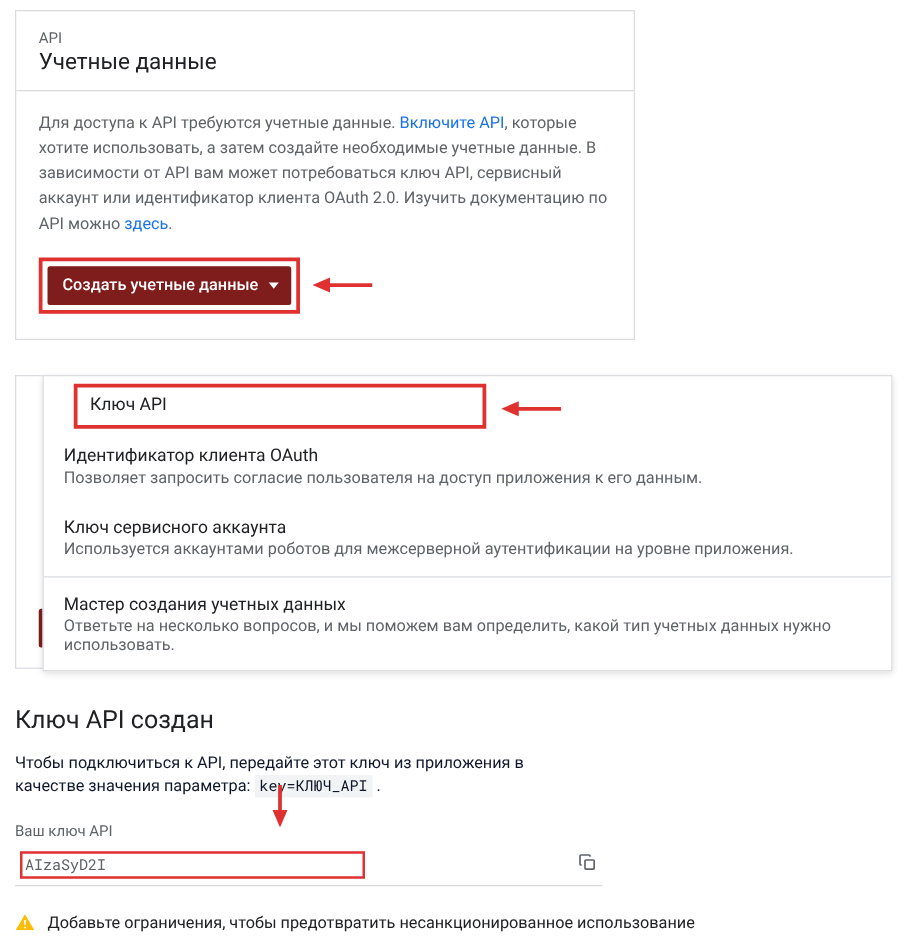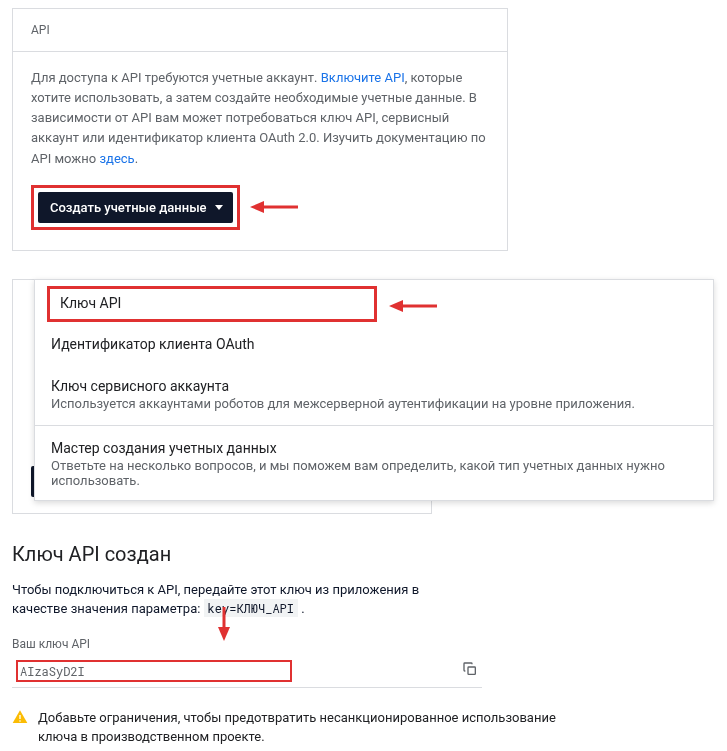--- a/index.html
+++ b/index.html
@@ -44,21 +44,21 @@
       line-height: 1.55;
       margin-bottom: 16px;
     }
     .intro-text a {
       color: #1a73e8;
       text-decoration: none;
     }
     .btn-primary {
       display: inline-flex;
       align-items: center;
-      background: #0f172a;
+      background: #7f1d1d;
       color: #fff;
       border: none;
       font-size: 13px;
       font-weight: 500;
       padding: 8px 10px 8px 12px;
       border-radius: 2px;
       cursor: pointer;
       font-family: inherit;
     }
     .btn-primary .arrow {
@@ -195,24 +195,25 @@
       position: relative;
       width: 470px;
     }
   </style>
 </head>
 <body>
 
 <div class="card">
   <div class="card-header">
     <div class="card-overline">API</div>
+    <div class="card-title">Учетные данные</div>
   </div>
   <div class="card-body">
     <div class="intro-text">
-      <span>Для доступа к API требуются учетные аккаунт. </span><a href="#">Включите API</a><span>, которые хотите использовать, а затем создайте необходимые учетные данные. В зависимости от API вам может потребоваться ключ API, сервисный аккаунт или идентификатор клиента OAuth 2.0. Изучить документацию по API можно </span><a href="#">здесь</a><span>.</span>
+      <span>Для доступа к API требуются учетные данные. </span><a href="#">Включите API</a><span>, которые хотите использовать, а затем создайте необходимые учетные данные. В зависимости от API вам может потребоваться ключ API, сервисный аккаунт или идентификатор клиента OAuth 2.0. Изучить документацию по API можно </span><a href="#">здесь</a><span>.</span>
     </div>
     <div style="display:flex;align-items:center;">
       <span class="highlight-box">
         <button class="btn-primary">
           <span>Создать учетные данные</span>
           <span class="arrow"></span>
         </button>
       </span>
       <span class="arrow-right">
         <svg class="red-arrow-svg" width="48" height="16" viewBox="0 0 48 16">
@@ -229,33 +230,34 @@
     <div style="height:170px;"></div>
     <button class="btn-primary">
       <span>Создать учетные данные</span>
       <span class="arrow"></span>
     </button>
   </div>
 
   <div class="dropdown-panel" style="top:0;">
     <div style="display:flex;align-items:flex-start;">
       <div style="flex:0 0 auto;">
-        <div class="dropdown-item" style="border:3px solid #e03131;margin:6px 0 2px 12px;width:330px;padding:6px 10px;">
+        <div class="dropdown-item" style="border:3px solid #e03131;margin:6px 0 2px 24px;width:330px;padding:6px 10px;">
           <div class="dd-title">Ключ API</div>
         </div>
       </div>
       <span style="margin:18px 0 0 12px;">
         <svg class="red-arrow-svg" width="48" height="16" viewBox="0 0 48 16">
           <line x1="48" y1="8" x2="10" y2="8" stroke="#e03131" stroke-width="3"></line>
           <polygon points="0,8 14,2 14,14" fill="#e03131"></polygon>
         </svg>
       </span>
     </div>
     <div class="dropdown-item">
       <div class="dd-title">Идентификатор клиента OAuth</div>
+      <div class="dd-desc">Позволяет запросить согласие пользователя на доступ приложения к его данным.</div>
     </div>
     <div class="dropdown-item">
       <div class="dd-title">Ключ сервисного аккаунта</div>
       <div class="dd-desc">Используется аккаунтами роботов для межсерверной аутентификации на уровне приложения.</div>
     </div>
     <div class="dd-divider"></div>
     <div class="dropdown-item">
       <div class="dd-title">Мастер создания учетных данных</div>
       <div class="dd-desc">Ответьте на несколько вопросов, и мы поможем вам определить, какой тип учетных данных нужно использовать.</div>
     </div>

